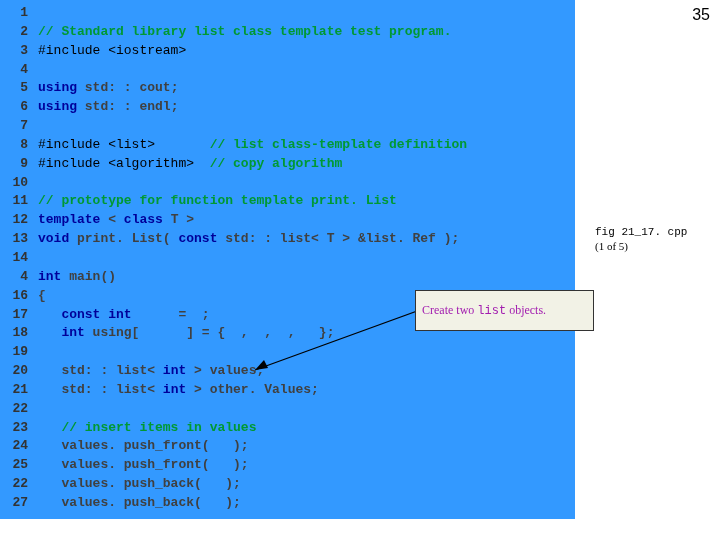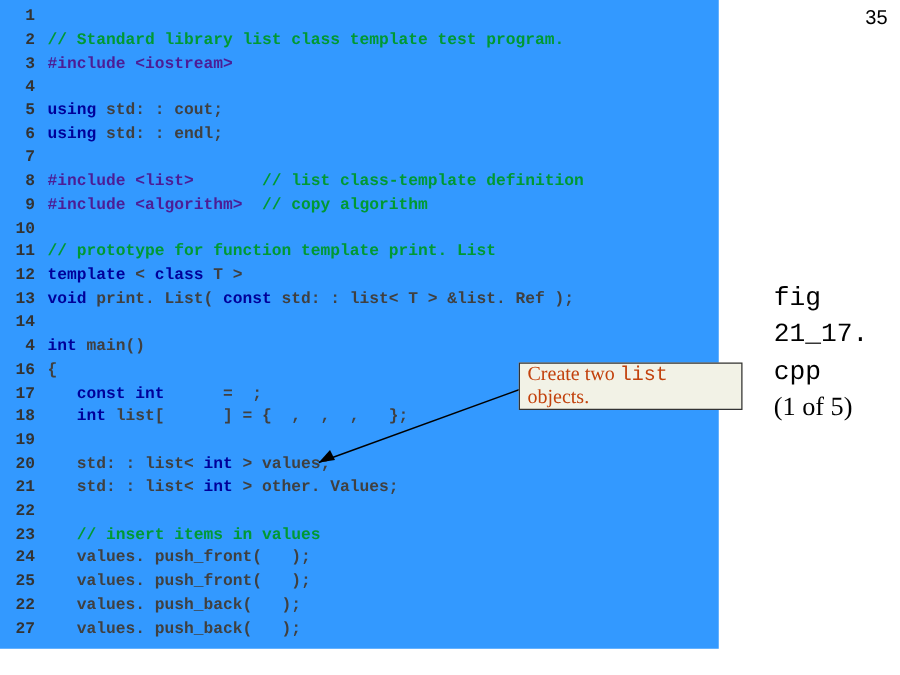--- a/index.html
+++ b/index.html
@@ -32,52 +32,51 @@
     font-weight: bold;
     padding-right: 10px;
     flex-shrink: 0;
   }
   .code {
     color: #404040;
     font-weight: bold;
     margin-top: 43px;
   }
   .comment { color: #009933; font-weight: bold; }
-  .preproc { color: #4c1d95; font-weight: bold; text-align: right; }
+  .preproc { color: #000000; font-weight: normal; text-align: right; }
   .keyword { color: #000099; font-weight: bold; }
   .slide-num {
     position: absolute;
     top: 6px;
     right: 10px;
     font-family: Liberation Sans, sans-serif;
     font-size: 16px;
     color: #000;
   }
   .side-note {
     position: absolute;
     top: 224px;
     left: 595px;
     font-family: "Times New Roman", serif;
-    font-size: 21px;
+    font-size: 11px;
     color: #000;
     line-height: 1.3;
-    margin-left: 24px;
   }
   .side-note .mono { font-family: "Courier New", monospace; }
   .callout {
     position: absolute;
     top: 290px;
     left: 415px;
     width: 165px;
     background: #f2f2e6;
     border: 1px solid #333;
-    padding: 0 6px;
+    padding: 12px 6px;
     font-family: "Times New Roman", serif;
-    font-size: 16px;
-    color: #c2410c;
+    font-size: 12px;
+    color: #a21caf;
     z-index: 5;
   }
   .callout .mono { font-family: "Courier New", monospace; }
   .arrow {
     position: absolute;
     z-index: 4;
   }
 </style>
 </head>
 <body>
@@ -95,21 +94,21 @@
     <div class="line"><span class="lineno">8</span><span><span class="preproc">#include &lt;list&gt;       </span><span class="comment">// list class-template definition</span></span></div>
     <div class="line"><span class="lineno">9</span><span><span class="preproc">#include &lt;algorithm&gt;  </span><span class="comment">// copy algorithm</span></span></div>
     <div class="line"><span class="lineno">10</span><span><span class="code"></span></span></div>
     <div class="line"><span class="lineno">11</span><span><span class="comment">// prototype for function template print. List</span></span></div>
     <div class="line"><span class="lineno">12</span><span><span class="keyword">template </span><span class="code">&lt; </span><span class="keyword">class</span><span class="code"> T &gt;</span></span></div>
     <div class="line"><span class="lineno">13</span><span><span class="keyword">void</span><span class="code"> print. List( </span><span class="keyword">const</span><span class="code"> std: : list&lt; T &gt; &amp;list. Ref );</span></span></div>
     <div class="line"><span class="lineno">14</span><span><span class="code"></span></span></div>
     <div class="line"><span class="lineno">4</span><span><span class="keyword">int</span><span class="code"> main()</span></span></div>
     <div class="line"><span class="lineno">16</span><span><span class="code">{</span></span></div>
     <div class="line"><span class="lineno">17</span><span><span class="code">   </span><span class="keyword">const int</span><span class="code">      =  ;</span></span></div>
-    <div class="line"><span class="lineno">18</span><span><span class="code">   </span><span class="keyword">int</span><span class="code"> list[      ] = {  ,  ,  ,   };</span></span></div>
+    <div class="line"><span class="lineno">18</span><span><span class="code">   </span><span class="keyword">int</span><span class="code"> using[      ] = {  ,  ,  ,   };</span></span></div>
     <div class="line"><span class="lineno">19</span><span><span class="code"></span></span></div>
     <div class="line"><span class="lineno">20</span><span><span class="code">   std: : list&lt; </span><span class="keyword">int</span><span class="code"> &gt; values;</span></span></div>
     <div class="line"><span class="lineno">21</span><span><span class="code">   std: : list&lt; </span><span class="keyword">int</span><span class="code"> &gt; other. Values;</span></span></div>
     <div class="line"><span class="lineno">22</span><span><span class="code"></span></span></div>
     <div class="line"><span class="lineno">23</span><span><span class="code">   </span><span class="comment">// insert items in values</span></span></div>
     <div class="line"><span class="lineno">24</span><span><span class="code">   values. push_front(   );</span></span></div>
     <div class="line"><span class="lineno">25</span><span><span class="code">   values. push_front(   );</span></span></div>
     <div class="line"><span class="lineno">22</span><span><span class="code">   values. push_back(   );</span></span></div>
     <div class="line"><span class="lineno">27</span><span><span class="code">   values. push_back(   );</span></span></div>
   </div>

